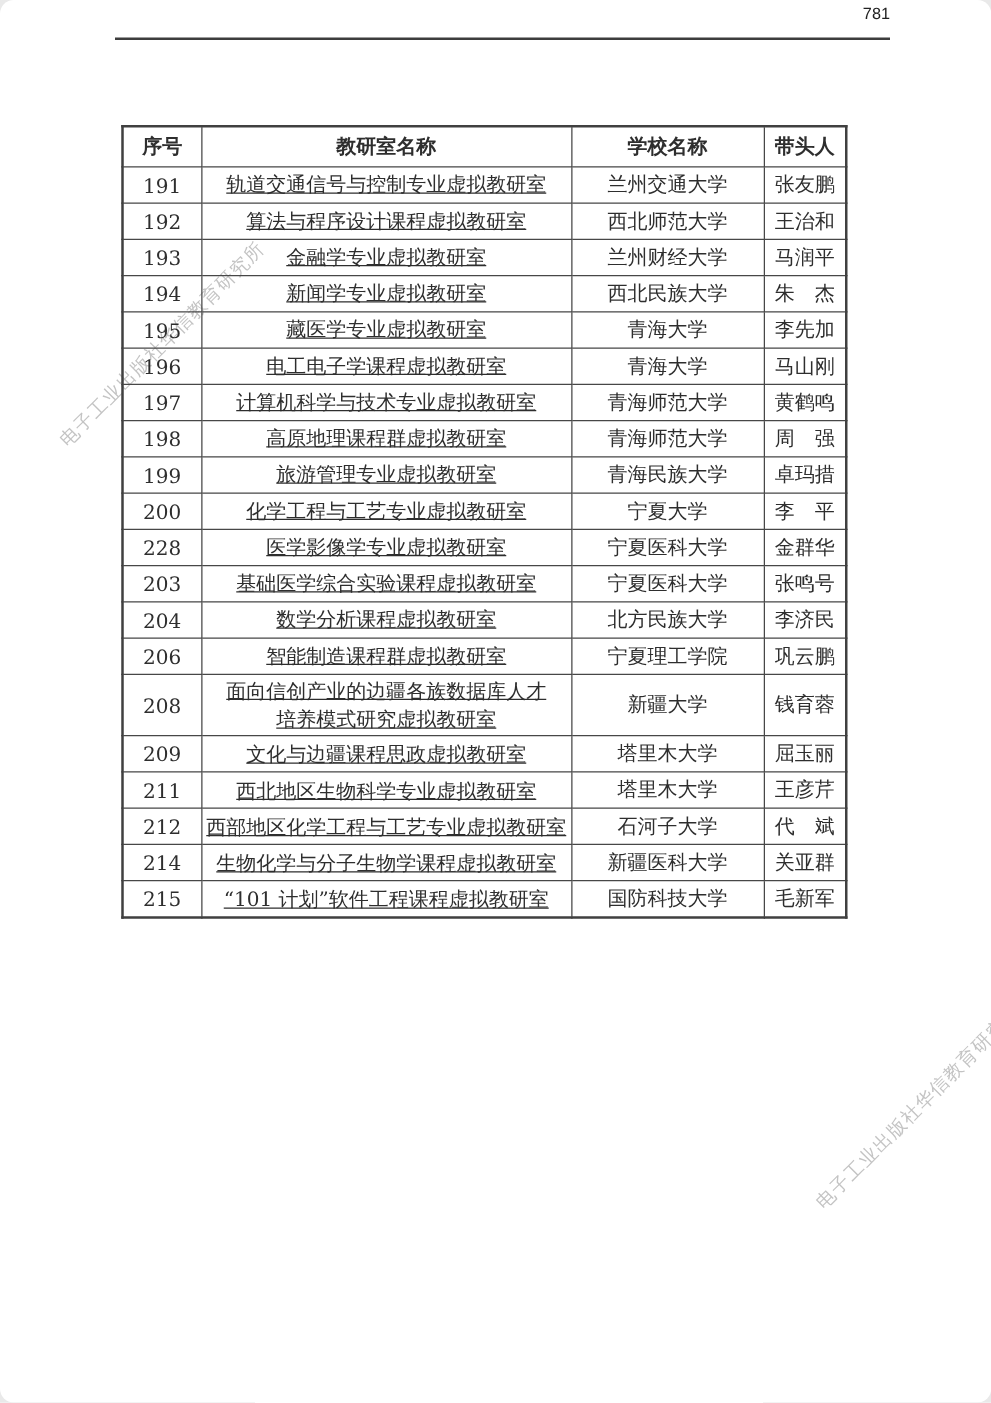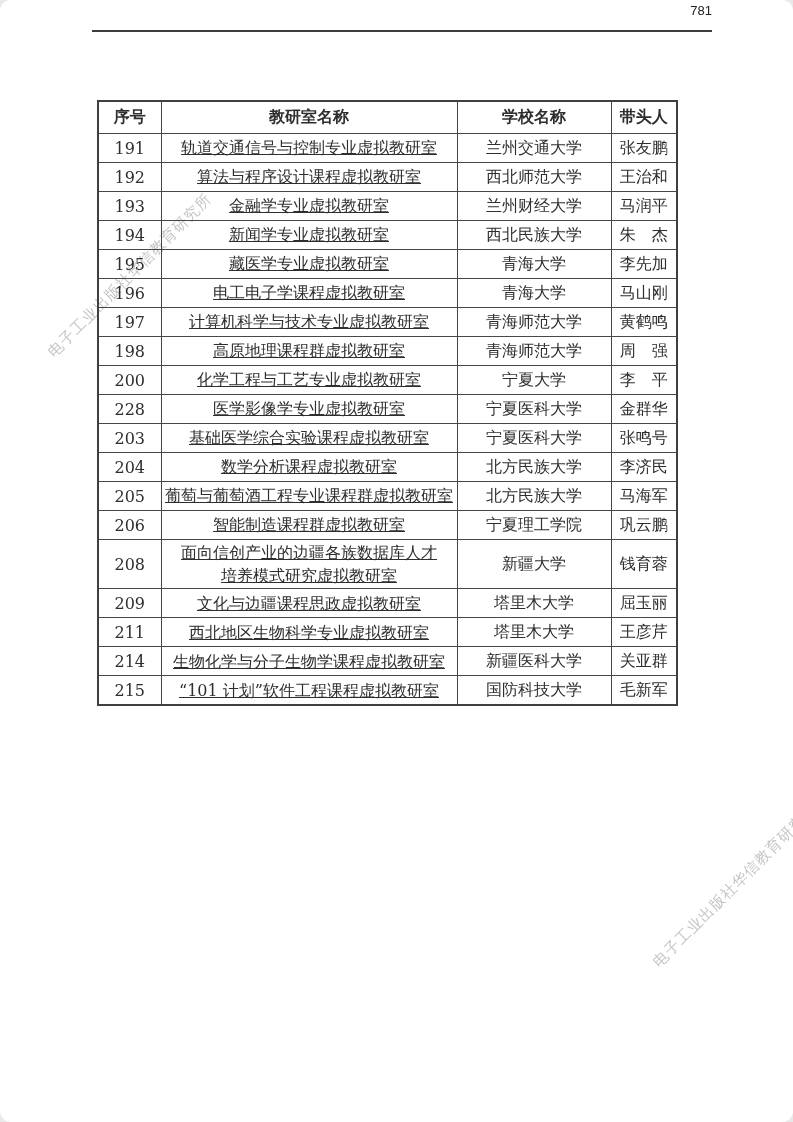--- a/index.html
+++ b/index.html
@@ -152,20 +152,26 @@
           <td class="col2">青海师范大学</td>
           <td class="col3">黄鹤鸣</td>
         </tr>
         <tr>
           <td class="col0">198</td>
           <td class="col1">高原地理课程群虚拟教研室</td>
           <td class="col2">青海师范大学</td>
           <td class="col3">周　强</td>
         </tr>
         <tr>
+          <td class="col0">199</td>
+          <td class="col1">旅游管理专业虚拟教研室</td>
+          <td class="col2">青海民族大学</td>
+          <td class="col3">卓玛措</td>
+        </tr>
+        <tr>
           <td class="col0">200</td>
           <td class="col1">化学工程与工艺专业虚拟教研室</td>
           <td class="col2">宁夏大学</td>
           <td class="col3">李　平</td>
         </tr>
         <tr>
           <td class="col0">228</td>
           <td class="col1">医学影像学专业虚拟教研室</td>
           <td class="col2">宁夏医科大学</td>
           <td class="col3">金群华</td>
@@ -174,26 +180,20 @@
           <td class="col0">203</td>
           <td class="col1">基础医学综合实验课程虚拟教研室</td>
           <td class="col2">宁夏医科大学</td>
           <td class="col3">张鸣号</td>
         </tr>
         <tr>
           <td class="col0">204</td>
           <td class="col1">数学分析课程虚拟教研室</td>
           <td class="col2">北方民族大学</td>
           <td class="col3">李济民</td>
-        </tr>
-        <tr>
-          <td class="col0">205</td>
-          <td class="col1">葡萄与葡萄酒工程专业课程群虚拟教研室</td>
-          <td class="col2">北方民族大学</td>
-          <td class="col3">马海军</td>
         </tr>
         <tr>
           <td class="col0">206</td>
           <td class="col1">智能制造课程群虚拟教研室</td>
           <td class="col2">宁夏理工学院</td>
           <td class="col3">巩云鹏</td>
         </tr>
         <tr>
           <td class="col0">208</td>
           <td class="col1">面向信创产业的边疆各族数据库人才
@@ -207,20 +207,26 @@
           <td class="col2">塔里木大学</td>
           <td class="col3">屈玉丽</td>
         </tr>
         <tr>
           <td class="col0">211</td>
           <td class="col1">西北地区生物科学专业虚拟教研室</td>
           <td class="col2">塔里木大学</td>
           <td class="col3">王彦芹</td>
         </tr>
         <tr>
+          <td class="col0">212</td>
+          <td class="col1">西部地区化学工程与工艺专业虚拟教研室</td>
+          <td class="col2">石河子大学</td>
+          <td class="col3">代　斌</td>
+        </tr>
+        <tr>
           <td class="col0">214</td>
           <td class="col1">生物化学与分子生物学课程虚拟教研室</td>
           <td class="col2">新疆医科大学</td>
           <td class="col3">关亚群</td>
         </tr>
         <tr>
           <td class="col0">215</td>
           <td class="col1">“101 计划”软件工程课程虚拟教研室</td>
           <td class="col2">国防科技大学</td>
           <td class="col3">毛新军</td>

